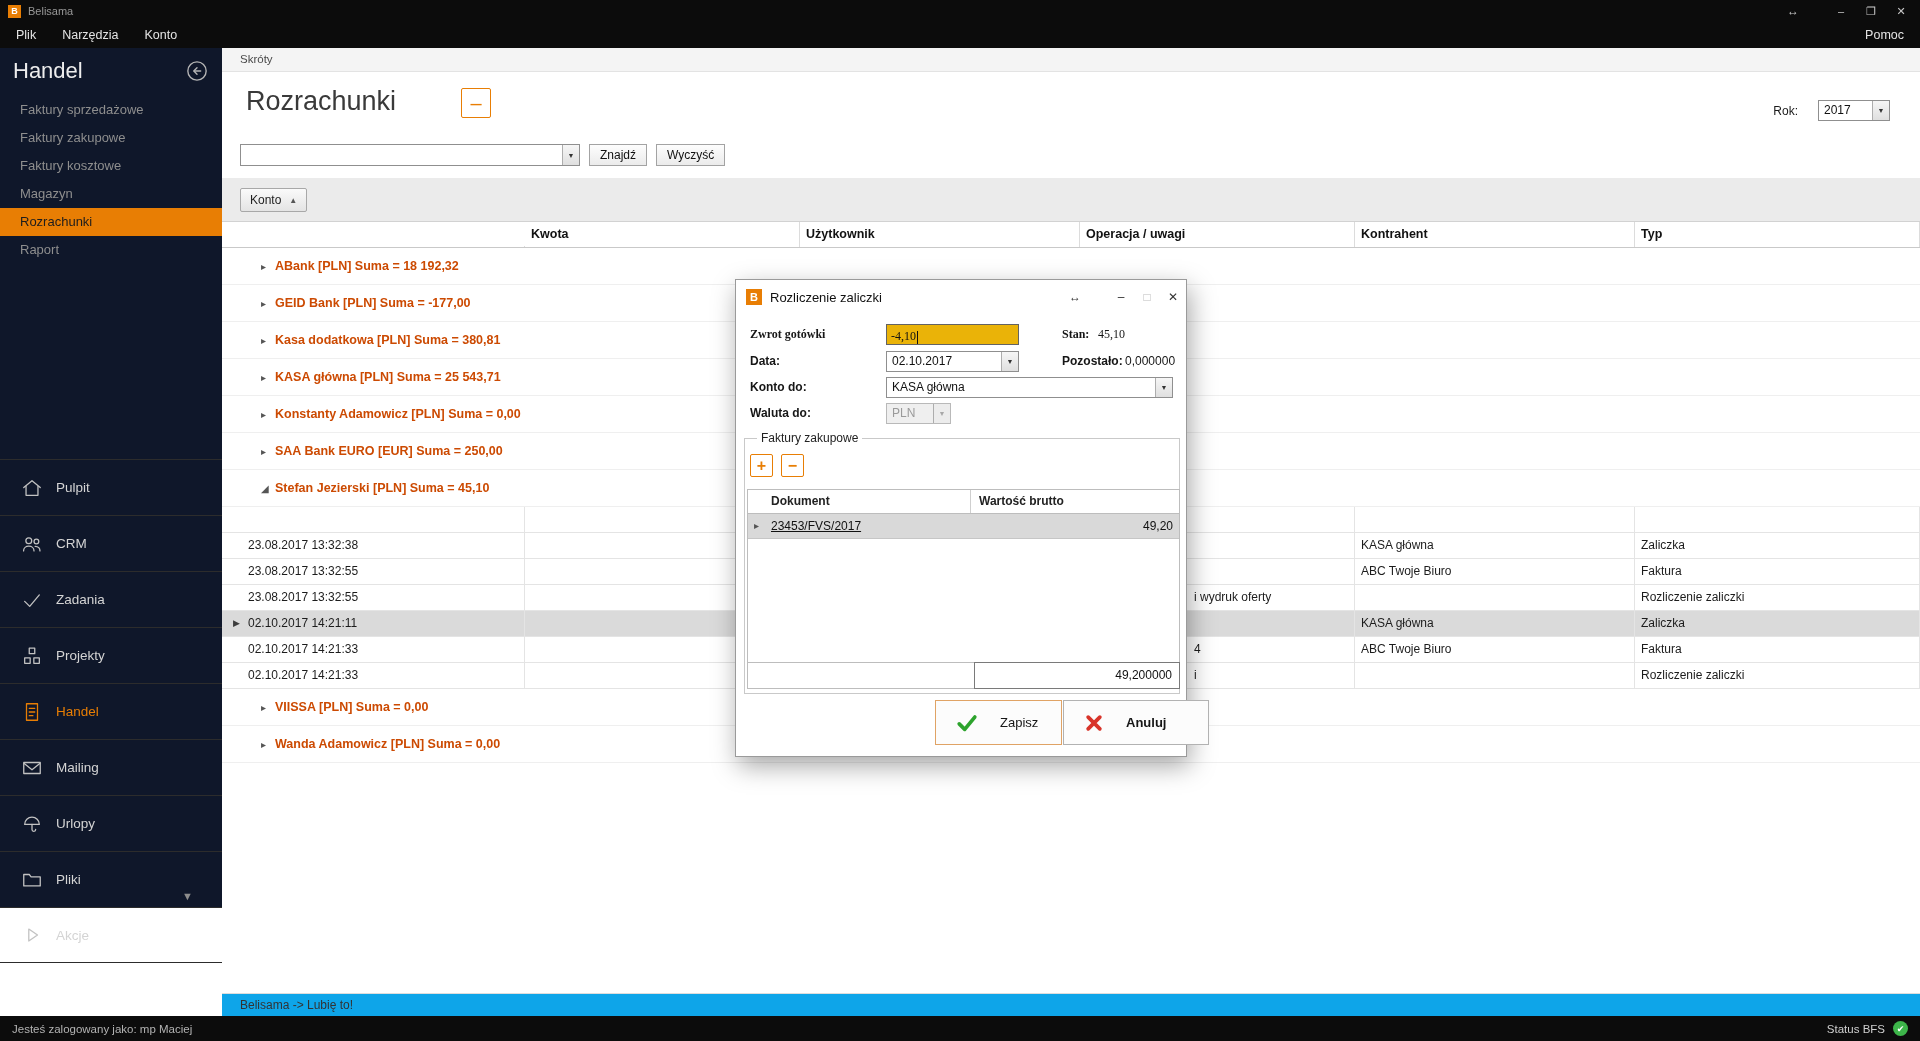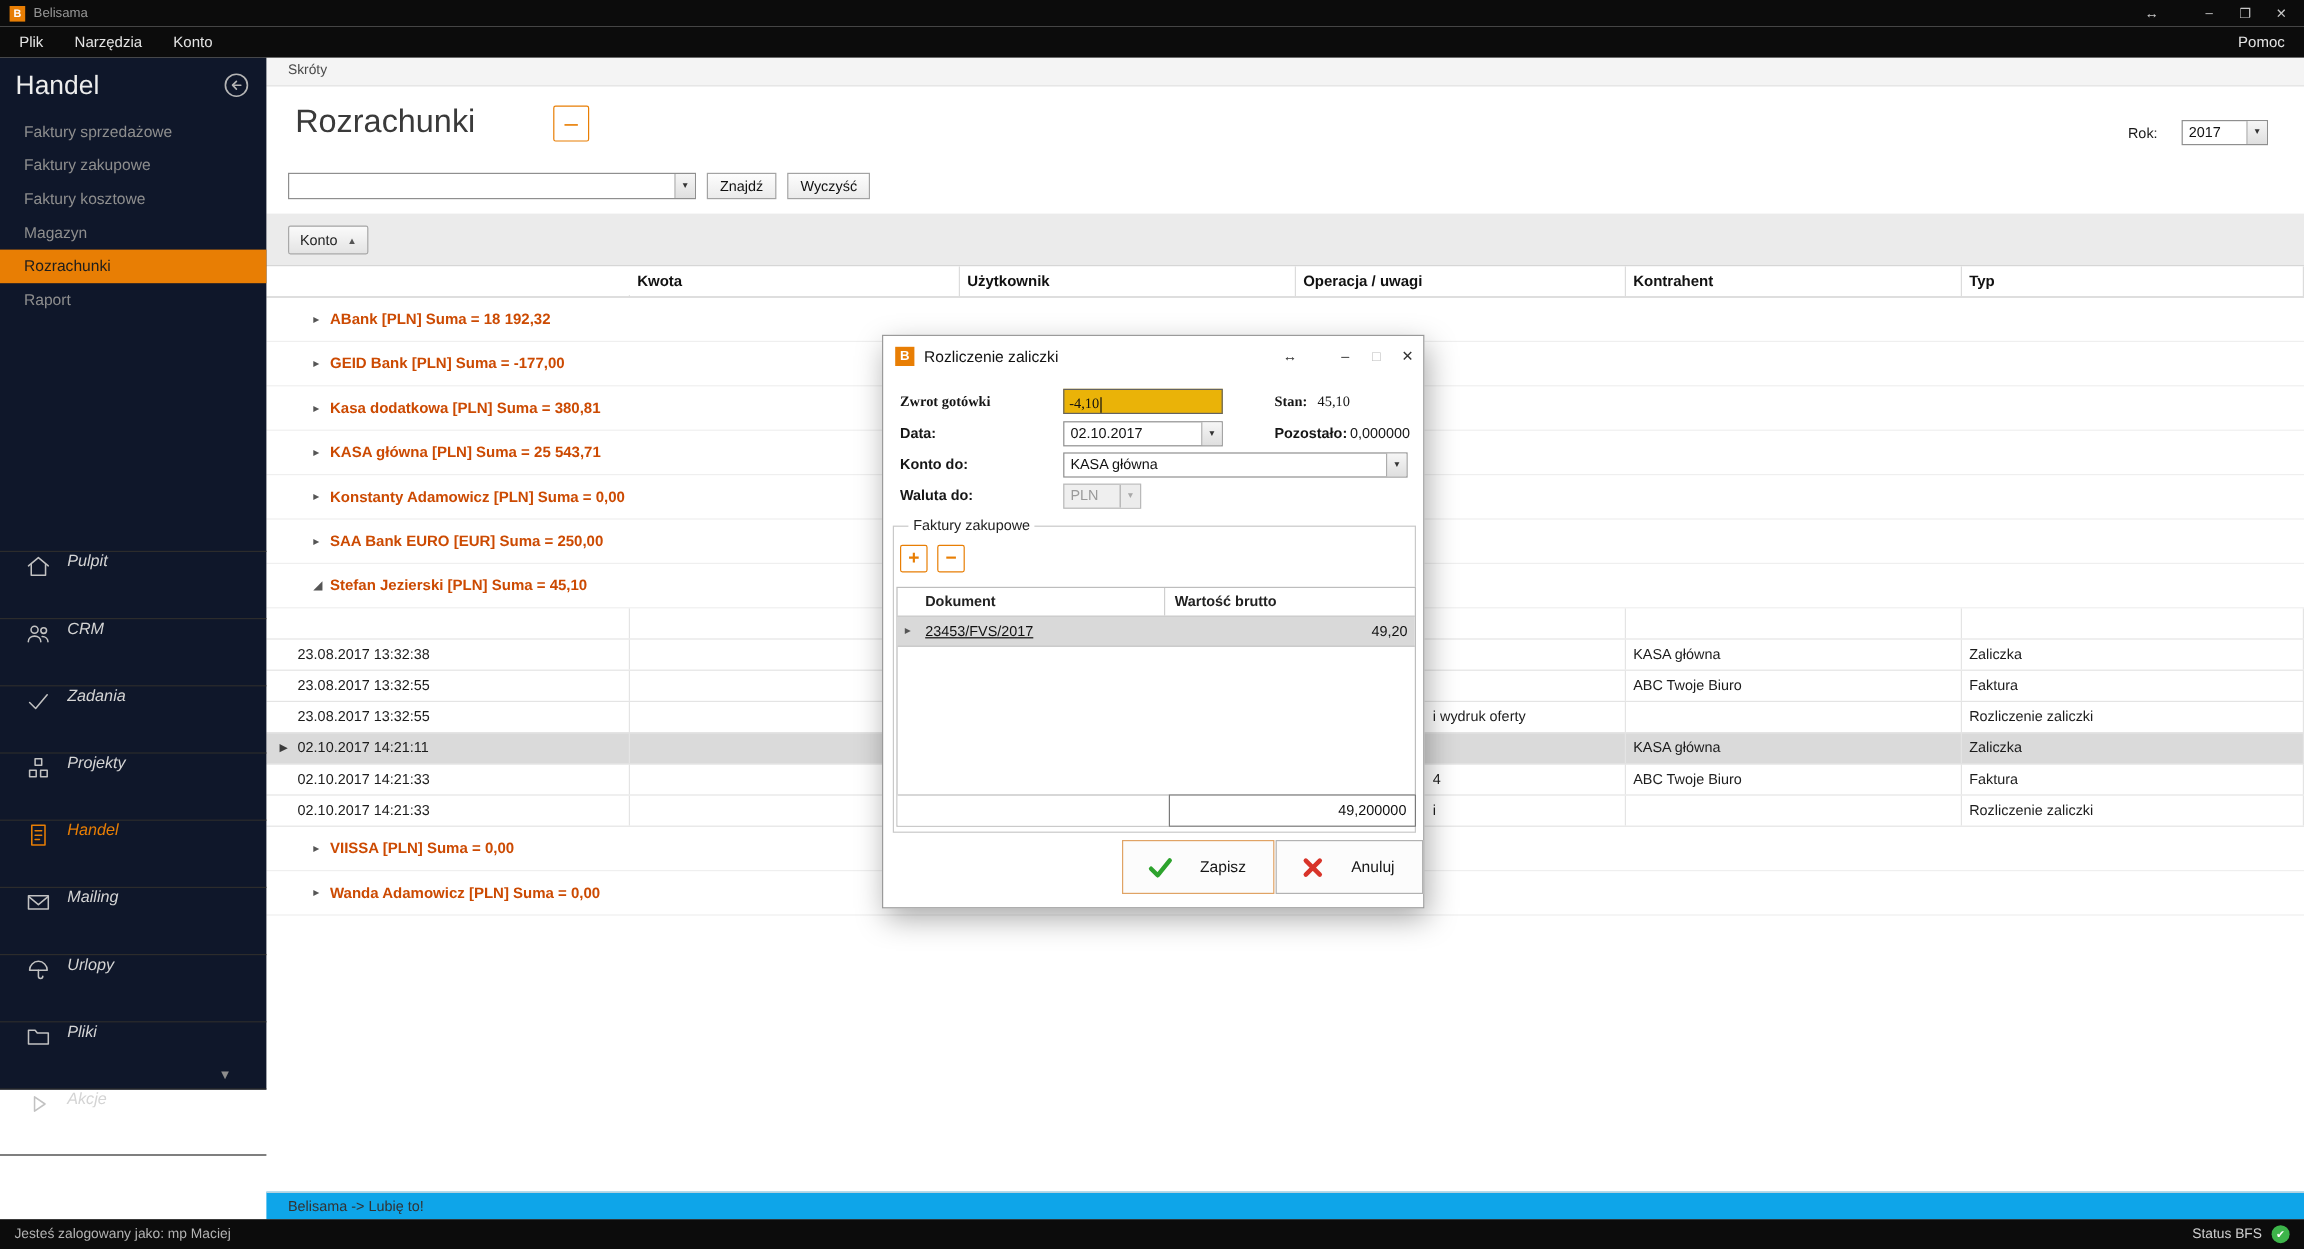--- a/index.html
+++ b/index.html
@@ -24,21 +24,21 @@
 
 
 #sidebar{position:absolute;left:0;top:48px;width:222px;height:860px;background:#0f172a;z-index:2;}
 #sb-header{position:relative;height:48px;}
 .sb-title{position:absolute;left:13px;top:10px;font-size:22px;color:#ededed;font-weight:400;}
 .sb-back{position:absolute;right:14px;top:12px;width:22px;height:22px;color:#b5b5b5;}
 #sidebar-modules{position:absolute;top:48px;left:0;width:100%;}
 .side-item{height:28px;line-height:28px;padding-left:20px;font-size:13px;color:#8e8e8e;white-space:nowrap;}
 .side-item.sel{background:var(--accent);color:#1d1d1d;}
 #sidebar-nav{position:absolute;left:0;top:411px;width:100%;}
-.nav-item{height:56px;display:flex;align-items:flex-start;border-top:1px solid #2c2c2c;color:#d4d4d4;font-style:italic;}
+.nav-item{height:56px;display:flex;align-items:center;border-top:1px solid #2c2c2c;color:#d4d4d4;}
 .nav-item:last-child{border-bottom:1px solid #2c2c2c;}
 .nav-icon{width:24px;height:24px;margin-left:20px;color:#c2c2c2;display:flex;align-items:center;justify-content:center;flex:none;}
 .nav-label{margin-left:12px;font-size:13.5px;}
 .nav-item.active{color:var(--accent);}
 .nav-item.active .nav-icon{color:var(--accent);}
 .sb-chevron{position:absolute;bottom:6px;left:182px;color:#8d8d8d;font-size:11px;}
 
 
 #main{position:absolute;left:222px;top:48px;width:1698px;height:968px;background:#fff;z-index:1;}
 #shortcuts{position:absolute;left:0;top:0;width:100%;height:24px;background:#f4f4f4;border-bottom:1px solid #e3e3e3;font-size:11.5px;color:#4a4a4a;line-height:23px;padding-left:18px;}
@@ -112,21 +112,21 @@
 .dlg-row{display:grid;grid-template-columns:223px 208px;height:25px;background:#d9d9d9;border-bottom:1px solid #c6c6c6;}
 .dlg-cell{position:relative;font-size:12px;line-height:24px;color:#111;white-space:nowrap;overflow:hidden;}
 .dlg-cell.doc{padding-left:23px;}
 .dlg-cell.val{text-align:right;padding-right:6px;}
 .dlg-tri{position:absolute;left:6px;top:0;font-size:10px;color:#555;line-height:24px;}
 .doclink{text-decoration:underline;}
 #dlg-grid-footer{position:absolute;left:0;bottom:0;width:100%;height:26px;border-top:1px solid #bdbdbd;background:#fff;}
 .sumbox{position:absolute;right:-1px;top:-1px;width:206px;height:27px;border:1px solid #7a7a7a;background:#fff;font-size:12px;line-height:25px;text-align:right;padding-right:7px;color:#111;}
 .dlg-btn{position:absolute;top:420px;height:45px;background:#fcfcfc;border:1px solid #b2b2b2;display:flex;align-items:center;padding-left:20px;gap:22px;font-size:13px;color:#161616;font-family:inherit;}
 #btn-save{left:199px;width:127px;border-color:#e0a365;}
-#btn-cancel{left:327px;width:123px;}
+#btn-cancel{left:327px;width:146px;font-weight:bold;}
 .btn-ic{display:flex;align-items:center;flex:none;}
 </style>
 </head>
 <body>
 
 <div id="app">
 
   <div id="titlebar">
     <span class="logo">B</span>
     <span class="tb-title">Belisama</span>

